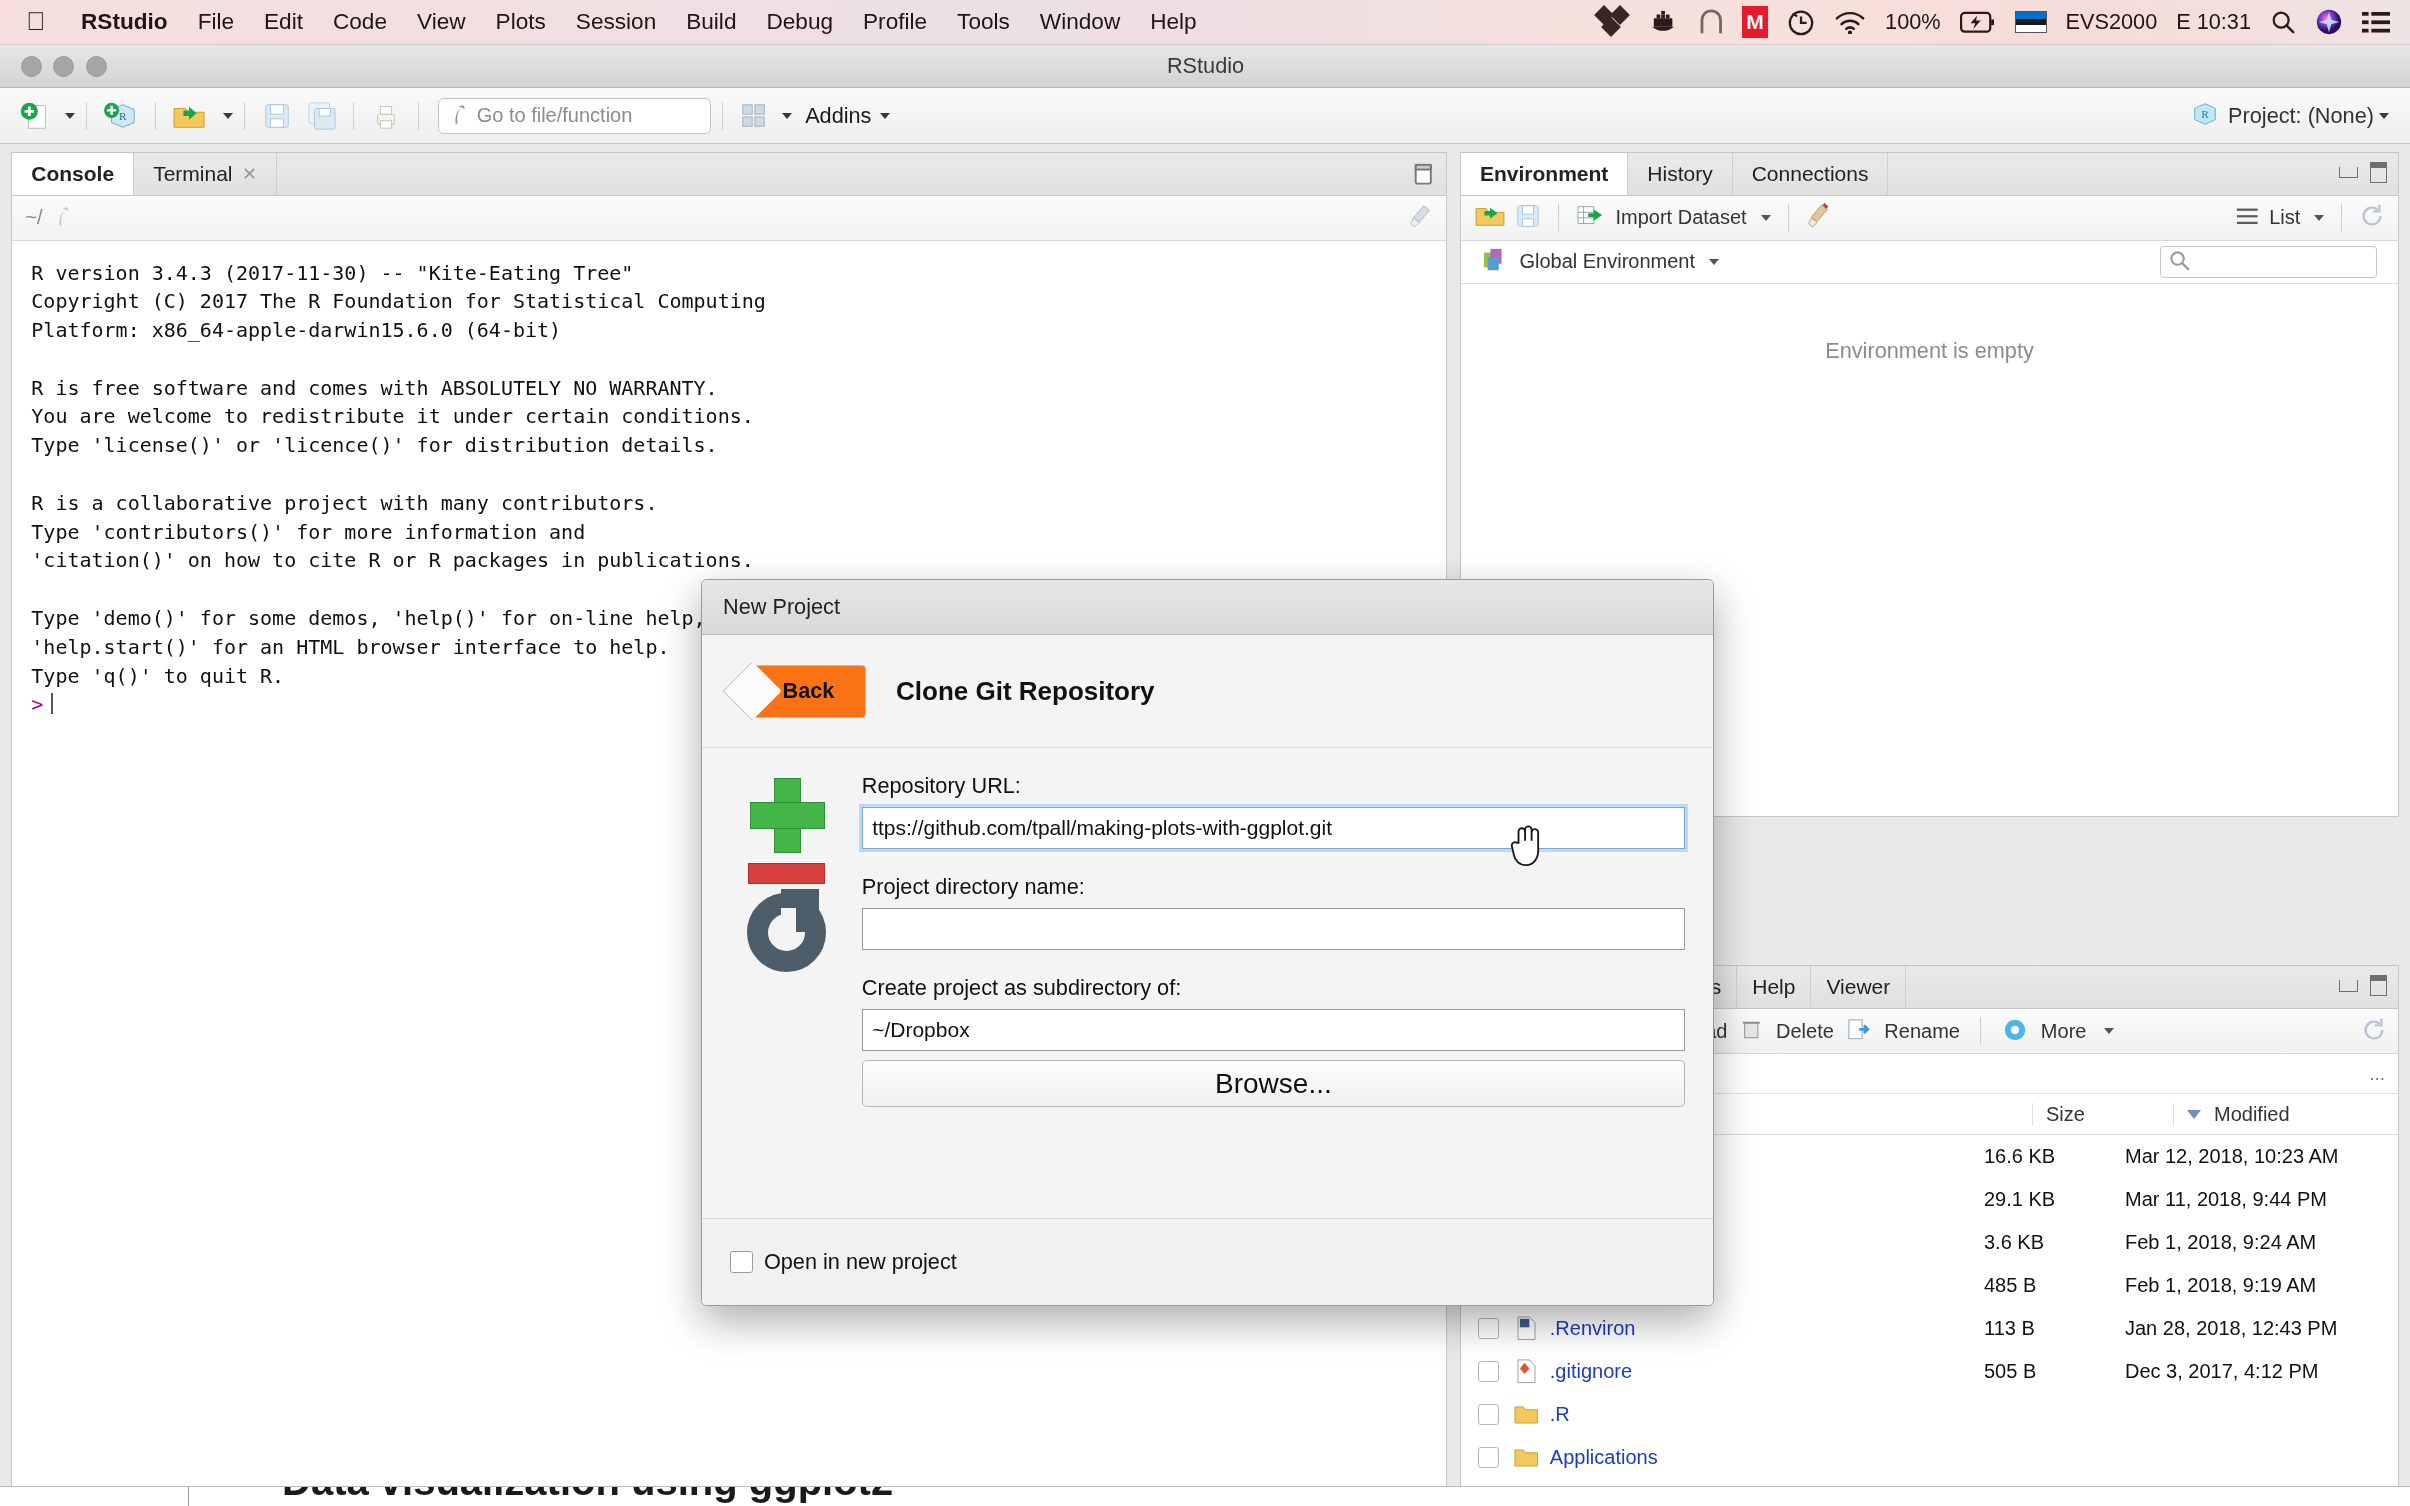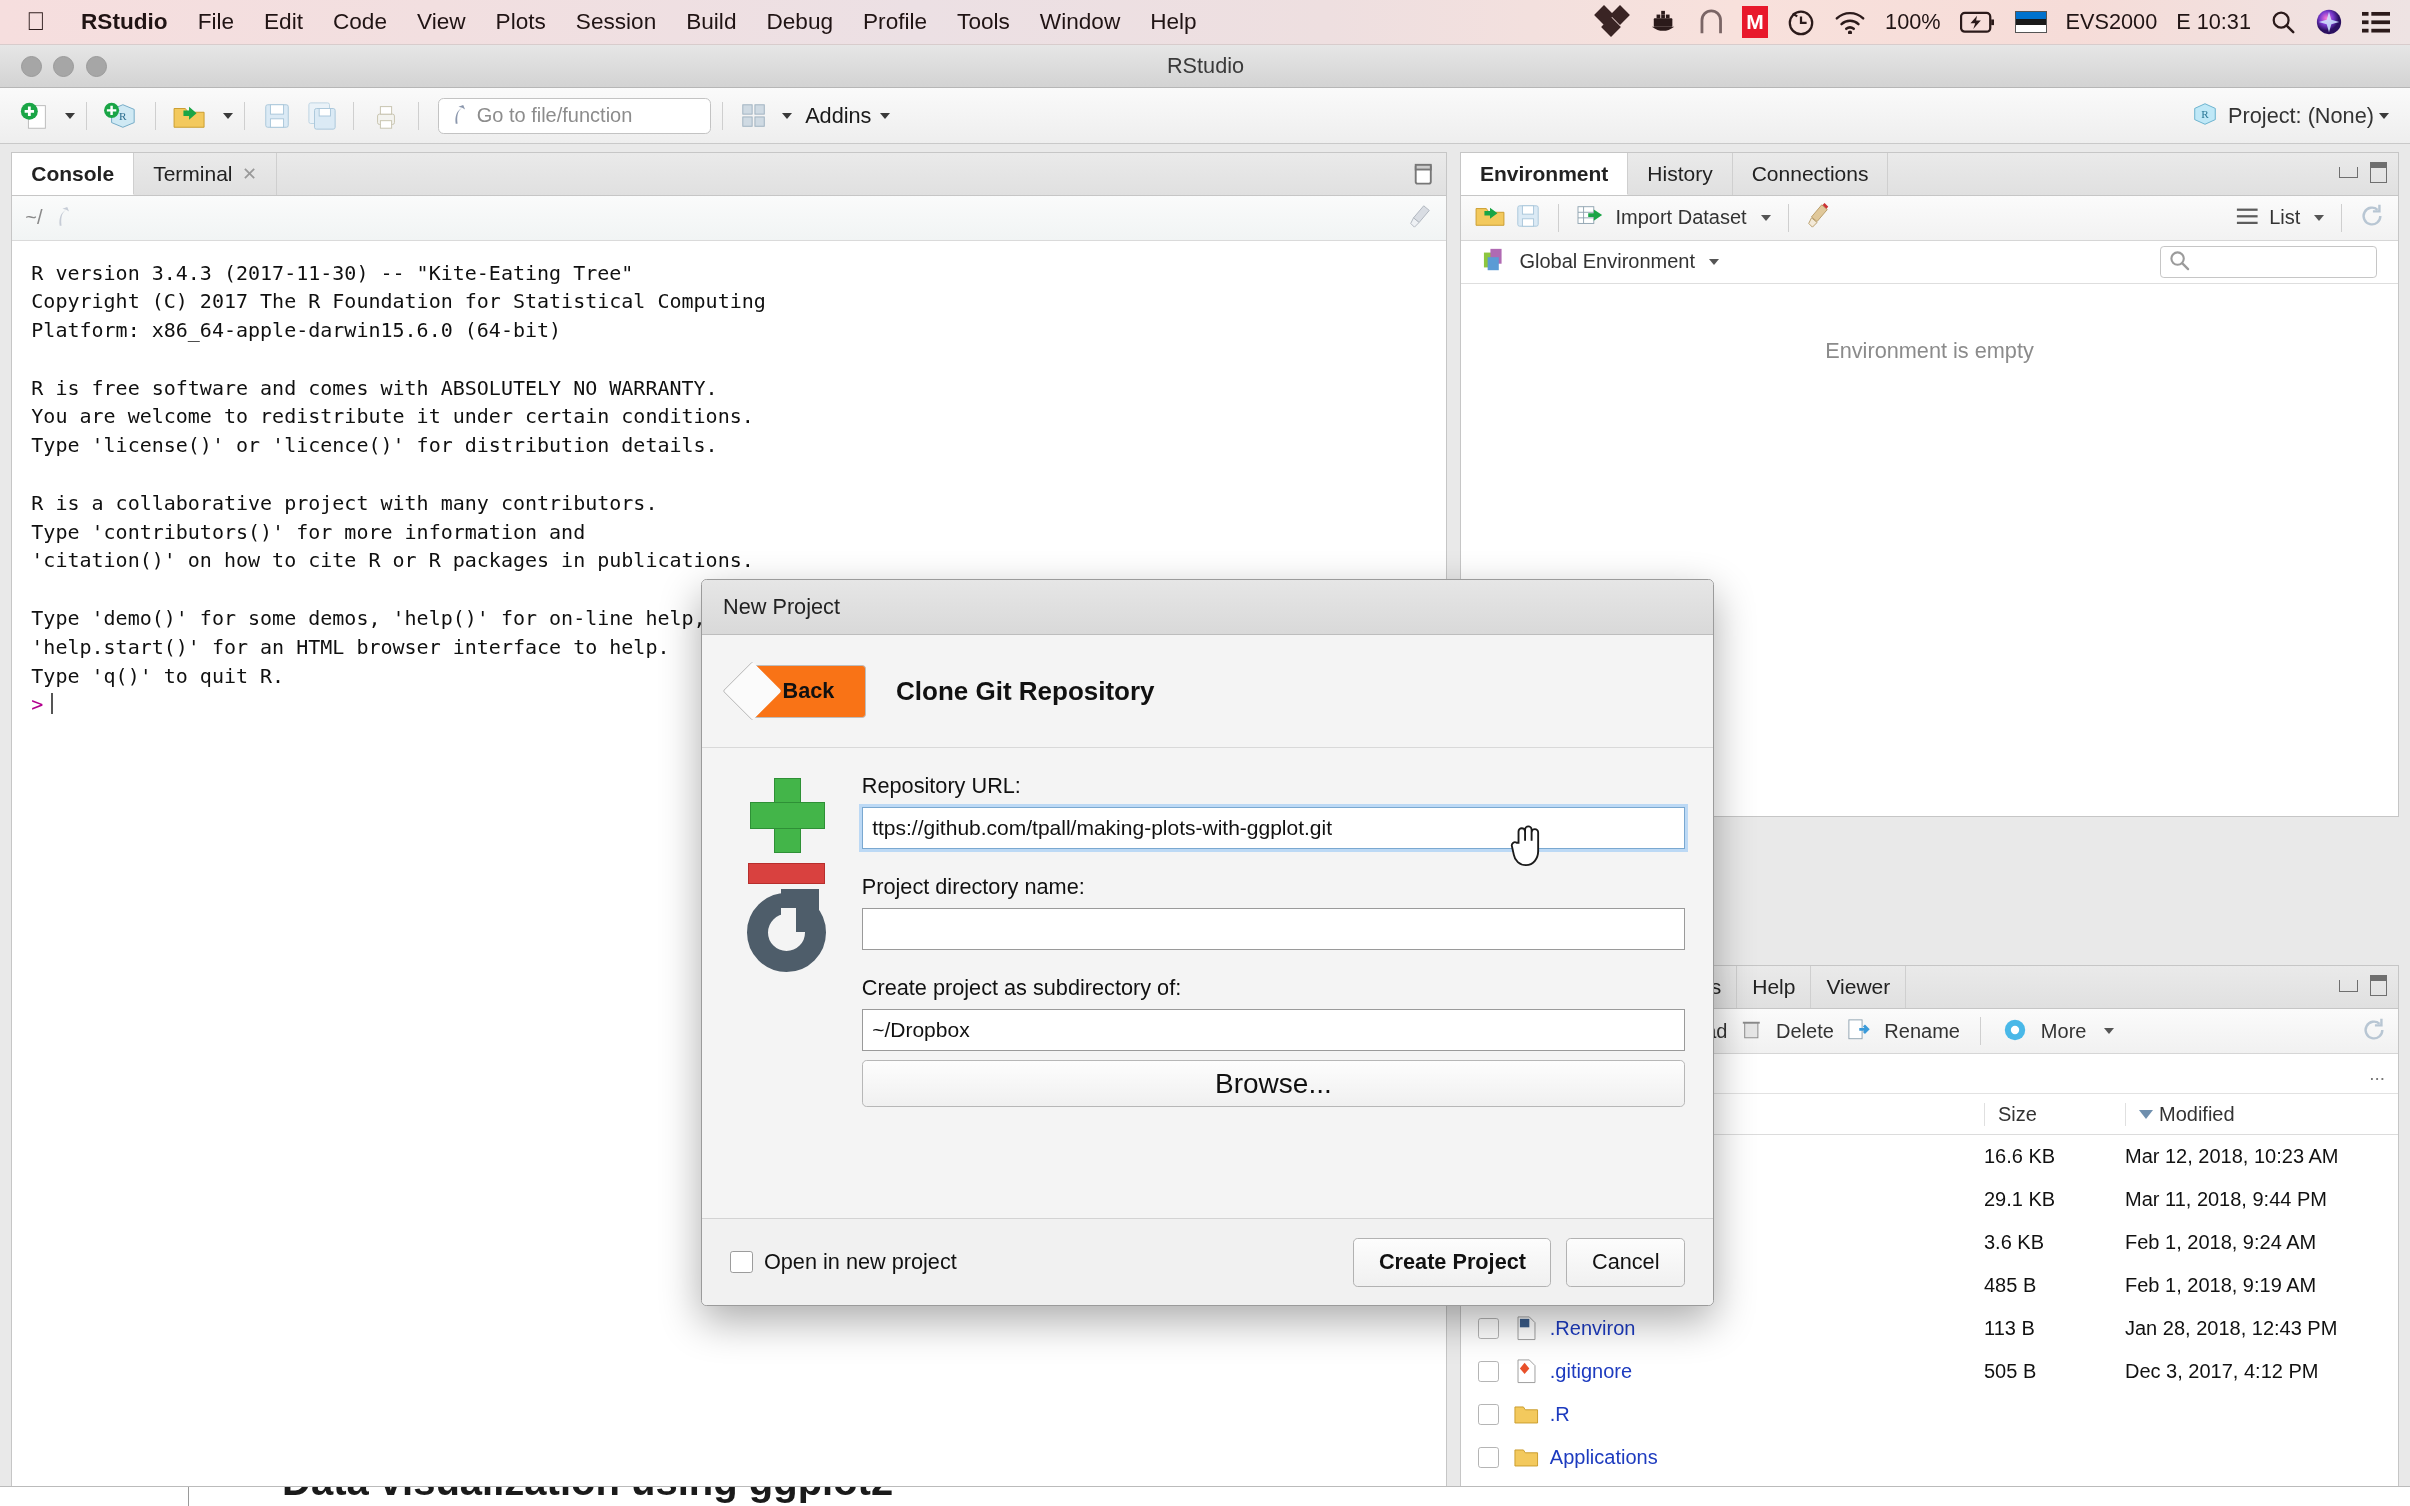--- a/index.html
+++ b/index.html
@@ -135,21 +135,21 @@
   #files-pane { left: 1460px; top: 821px; width: 939px; height: 578px; }
   .files-tabs .ptab { padding: 0 15px; }
   .files-toolbar { height: 45px; background: linear-gradient(to bottom,#fbfbfb,#f1f1f1);
     border-bottom:0.9px solid #d6d6d6; display:flex; align-items:center; padding: 0 11.3px; gap:13px; }
   .files-crumb { height: 40px; border-bottom:0.9px solid #e2e2e2; display:flex; align-items:center;
     justify-content:flex-end; padding-right:13px; font-size:19px; color:#777; background:#fff;}
   .files-head { height: 41px; display:flex; align-items:center; border-bottom:0.9px solid #dcdcdc;
     background:#fff; font-size:20px; color:#333; }
   .fh-name { flex:1; padding-left: 13px; }
   .fh-size { width: 141px; border-left:0.9px solid #e0e0e0; padding-left:13px; }
-  .fh-mod  { width: 273px; border-left:0.9px solid #e0e0e0; padding-left:13px; display:flex; align-items:center; gap:6px;}
+  .fh-mod  { width: 225px; border-left:0.9px solid #e0e0e0; padding-left:13px; display:flex; align-items:center; gap:13px;}
   .tri-down { width:0;height:0;border-left:7.5px solid transparent;border-right:7.5px solid transparent;border-top:9.4px solid #6f8fae;}
   .frow { height: 43px; display:flex; align-items:center; font-size:20px; background:#fff; }
   .frow .cb { width: 21px; height: 21px; border:0.9px solid #b5b5b5; border-radius:2.8px; margin-left: 17px; background:#fff;}
   .frow .ic { width: 24.5px; margin-left: 15px; display:flex; align-items:center; justify-content:center;}
   .frow .nm { margin-left: 11.3px; color: #1d3bbf; flex: 1; }
   .frow .sz { width: 141px; text-align:left; color:#111; }
   .frow .md { width: 273px; color:#111; }
 
   
   .modal {
@@ -811,28 +811,20 @@
               <div class="browse-btn">
                 <span>Browse...</span>
               </div>
             </div>
           </div>
         </div>
 
         <div class="modal-foot">
           <span class="chk"></span>
           <span class="chk-label">Open in new project</span>
-          <span class="foot-btns">
-            <span class="dlg-btn">
-              <span>Create Project</span>
-            </span>
-            <span class="dlg-btn plain">
-              <span>Cancel</span>
-            </span>
-          </span>
         </div>
       </div>
 
       <div class="cursor-hand">
         <svg width="32" height="43" viewBox="0 0 34 46">
           <path d="M9 20 V8 a3.5 3.5 0 0 1 7 0 v10 V6 a3.5 3.5 0 0 1 7 0 v12 V9 a3.5 3.5 0 0 1 7 0 v20 c0 8 -5 15 -13 15 -7 0 -12 -5 -13 -11 L2 24 a3.4 3.4 0 0 1 5 -4 z" fill="#ffffff" stroke="#1a1a1a" stroke-width="2"></path>
         </svg>
       </div>
 
     </div>

